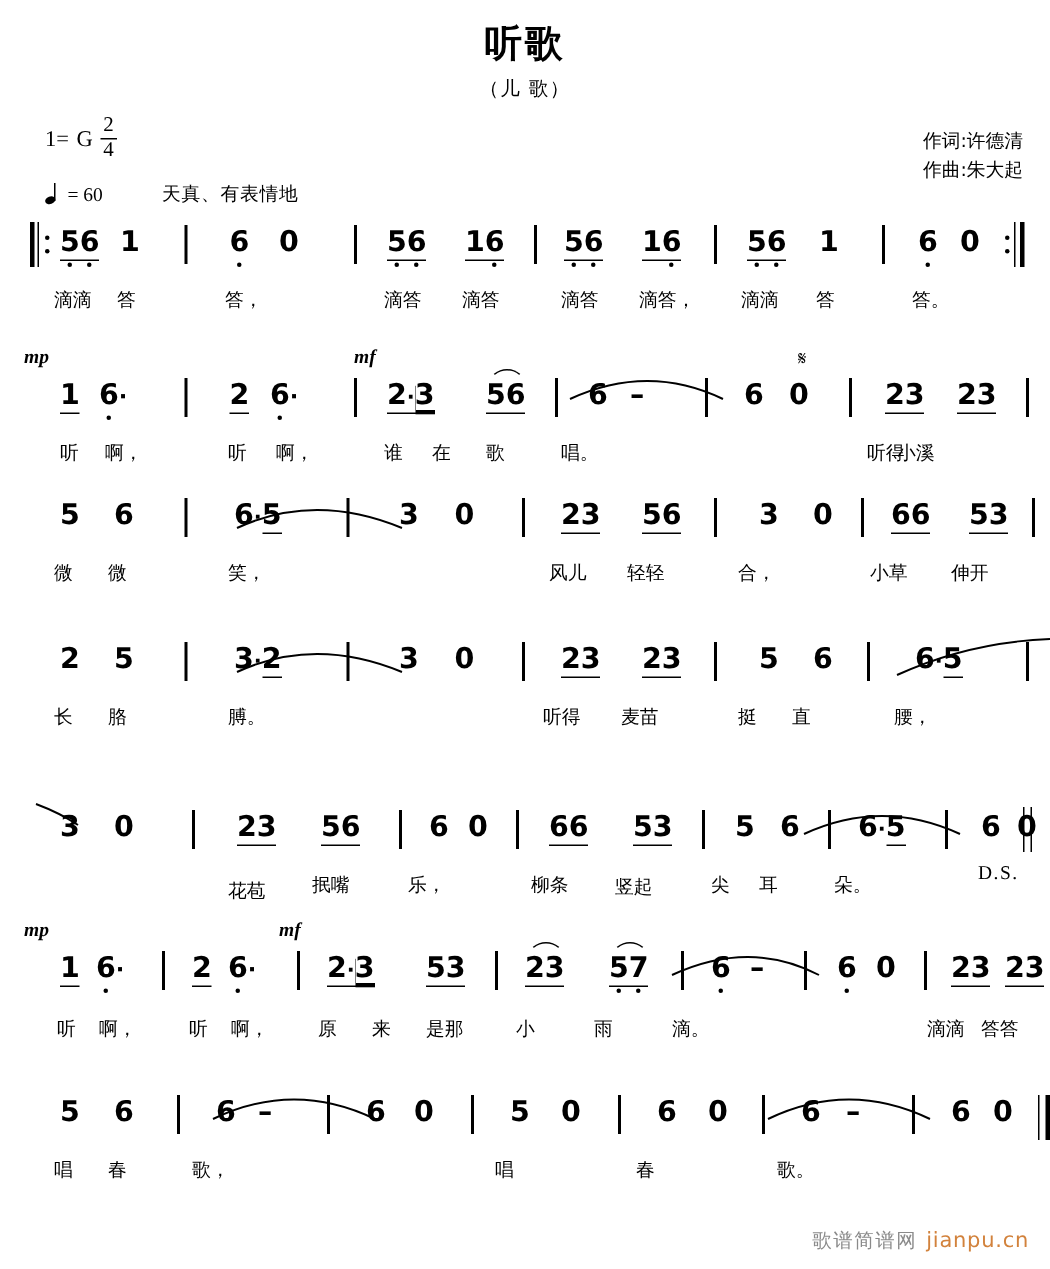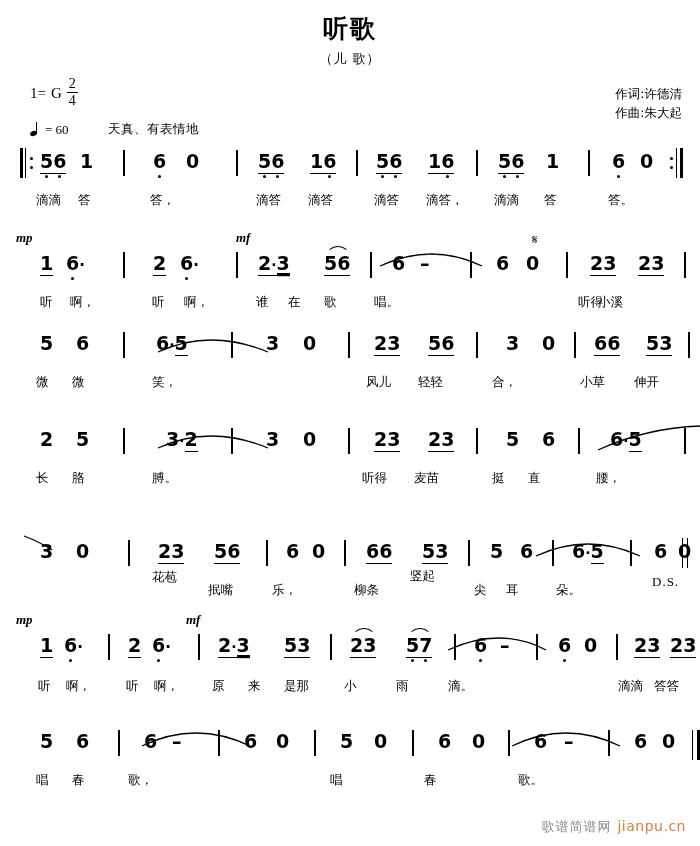--- a/index.html
+++ b/index.html
@@ -416,21 +416,21 @@
   <svg class="slurlayer" viewBox="0 0 700 86">
     <path d="M 158 22 Q 210 -2 268 22"></path>
     <path d="M 598 24 Q 646 2 700 0"></path>
   </svg>
   <div class="staffrow">
     <div class="note" style="left:22px; top:4px"><span class="num">2</span></div>
     <div class="note" style="left:58px; top:4px"><span class="num">5</span></div>
 
     <div class="bar" style="left:105px"></div>
 
-    <div class="note" style="left:148px; top:4px"><span class="num">3</span><span style="font-size:14px">·</span><span class="num beam1">2</span></div>
+    <div class="note" style="left:138px; top:4px"><span class="num">3</span><span style="font-size:14px">·</span><span class="num beam1">2</span></div>
 
     <div class="bar" style="left:213px"></div>
 
     <div class="note" style="left:248px; top:4px"><span class="num">3</span></div>
     <div class="note" style="left:285px; top:4px"><span class="num">0</span></div>
 
     <div class="bar" style="left:330px"></div>
 
     <div class="note beam1" style="left:356px; top:4px"><span class="num">2</span><span class="num">3</span></div>
     <div class="note beam1" style="left:410px; top:4px"><span class="num">2</span><span class="num">3</span></div>
@@ -489,25 +489,25 @@
     <div class="bar" style="left:534px"></div>
 
     <div class="note" style="left:554px; top:4px"><span class="num">6</span><span style="font-size:14px">·</span><span class="num beam1">5</span></div>
 
     <div class="bar" style="left:612px"></div>
 
     <div class="note" style="left:636px; top:4px"><span class="num">6</span></div>
     <div class="note" style="left:660px; top:4px"><span class="num">0</span></div>
   </div>
 
-  <div class="lyric" style="left:152px; top:41px">花苞</div>
+  <div class="lyric" style="left:152px; top:58px">花苞</div>
   <div class="lyric" style="left:208px; top:54px">抿嘴</div>
   <div class="lyric" style="left:272px; top:54px">乐，</div>
   <div class="lyric" style="left:354px; top:54px">柳条</div>
-  <div class="lyric" style="left:410px; top:40px">竖起</div>
+  <div class="lyric" style="left:410px; top:55px">竖起</div>
   <div class="lyric" style="left:474px; top:54px">尖</div>
   <div class="lyric" style="left:506px; top:54px">耳</div>
   <div class="lyric" style="left:556px; top:54px">朵。</div>
 
   <div class="final-bar" style="left:682px; top:10px">
     <div class="thin" style="left:0"></div>
     <div class="thin" style="left:5px"></div>
   </div>
   <div class="ds" style="left:652px; top:46px">D.S.</div>
 </div>

